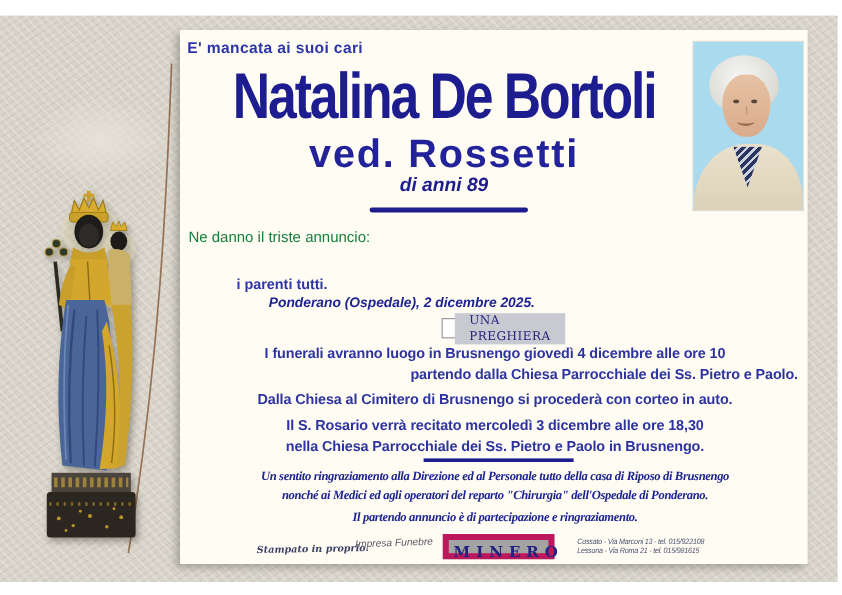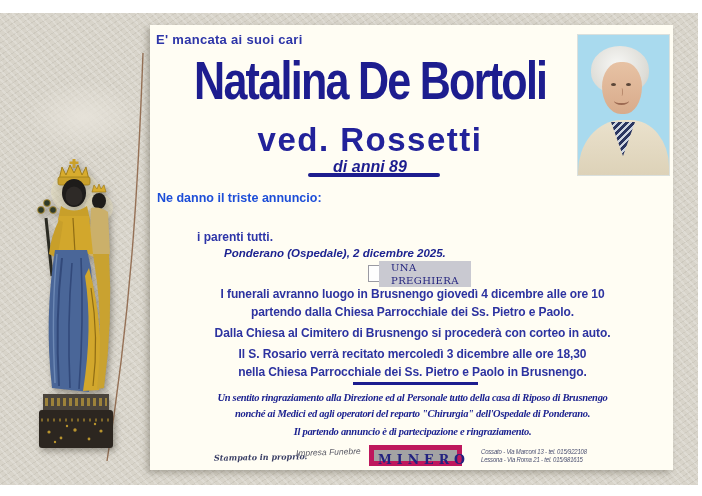--- a/index.html
+++ b/index.html
@@ -31,43 +31,43 @@
   .abs { position:absolute; }
   .nowrap { white-space:nowrap; }
 
   .intro { left:6px; top:7px; font-size:13px; font-weight:bold; color:#2d35a8;
     letter-spacing:0.3px; }
 
   .head-block { left:0; top:0; width:440px; text-align:center; }
   .dec-name { display:inline-block; margin-top:29px; font-size:49px; font-weight:bold;
     color:#1d1d8f; letter-spacing:-2px; transform:scale(0.88,1.10); transform-origin:center top;
     line-height:1; }
-  .dec-widow { margin-top:20px; font-size:33px; font-weight:bold; color:#22229a;
+  .dec-widow { margin-top:8px; font-size:33px; font-weight:bold; color:#22229a;
     letter-spacing:1.5px; line-height:1; }
   .dec-age { margin-top:3px; font-size:16px; font-weight:bold; font-style:italic;
     color:#1d1d8f; line-height:1; }
   .head-rule { left:158px; top:148px; width:132px; height:4px; background:#1d1d8f;
     border-radius:2px; }
 
-  .lead { left:7px; top:166px; font-size:12.5px; font-weight:bold; color:#1d4ed8; }
+  .lead { left:7px; top:166px; font-size:12.5px; font-weight:normal; color:#15803d; }
   .family { left:47px; top:187px; font-size:11px; font-weight:bold; color:#2d35a8;
     letter-spacing:-0.35px; }
   .relatives { left:47px; top:205px; font-size:12px; font-weight:bold; color:#2d35a8; }
   .dateline { left:74px; top:222px; font-size:11.5px; font-weight:bold; font-style:italic;
     color:#1d2390; }
 
   .prayer-box { left:218px; top:240px; width:97px; height:17px; background:#fefefe;
     border:1px solid #9a9aa2; display:flex; align-items:center; padding-left:10px; }
   .prayer-label { background:#c9c9d1; font-family:"DejaVu Serif", serif; font-size:10px;
     color:#23237e; letter-spacing:0.4px; padding:0 12px; line-height:13px; }
 
   .mid-block { left:10px; top:0; width:505px; text-align:center; }
   .fline { position:absolute; width:100%; font-size:12px; font-weight:bold; color:#2d33a0;
     letter-spacing:-0.1px; }
-  .f1 { top:262px; } .f2 { top:280px; } .f3 { top:301px; } .f4 { top:322px; } .f5 { top:340px; }
+  .f1 { top:262px; } .f2 { top:280px;text-align:right; } .f3 { top:301px; } .f4 { top:322px; } .f5 { top:340px; }
 
   .sep-rule { left:203px; top:357px; width:125px; height:2.5px; background:#1d1d8f; }
 
   .tline { position:absolute; width:100%; font-family:"Liberation Serif", serif;
     font-size:10.5px; font-weight:bold; font-style:italic; color:#1d2390;
     letter-spacing:-0.3px; white-space:nowrap; text-align:center; }
   .t1 { top:367px; } .t2 { top:383px; } .t3 { top:401px; }
 
   .printed { left:64px; top:427px; font-family:"DejaVu Serif", serif; font-size:8px;
     font-weight:bold; font-style:italic; color:#3a3f66; transform:rotate(-1deg); }

